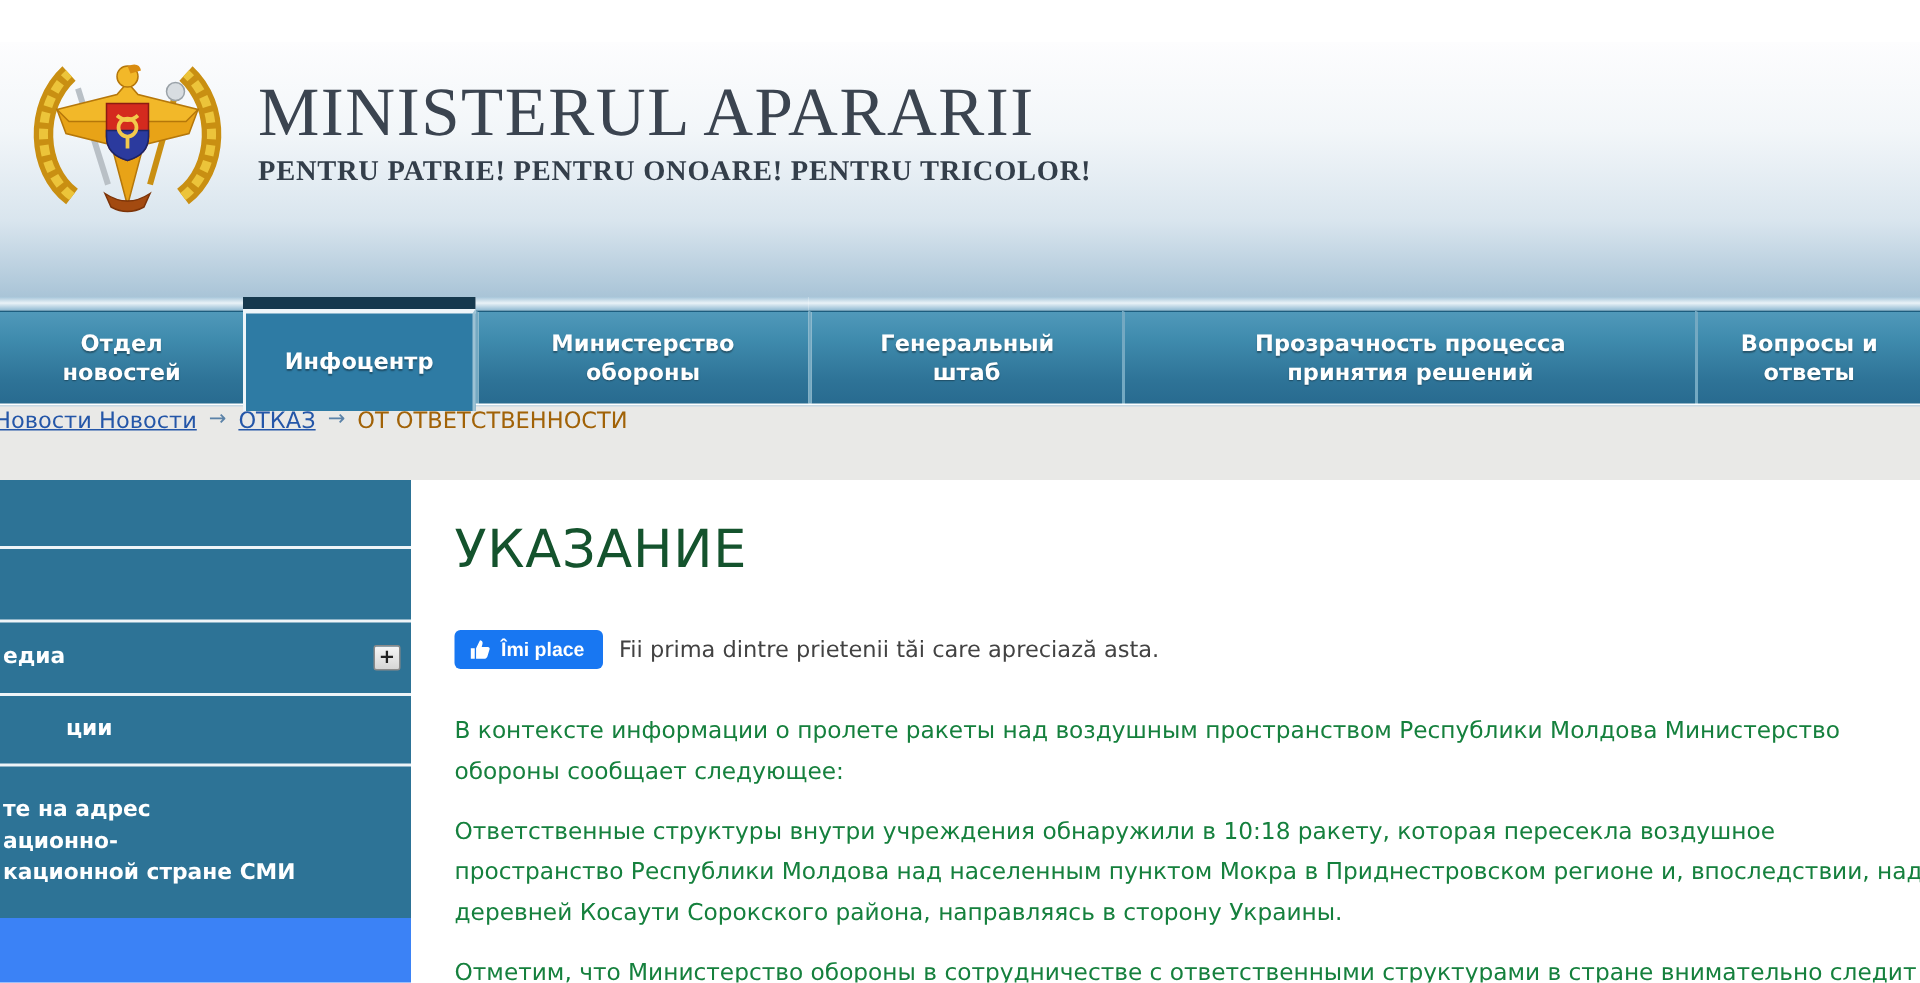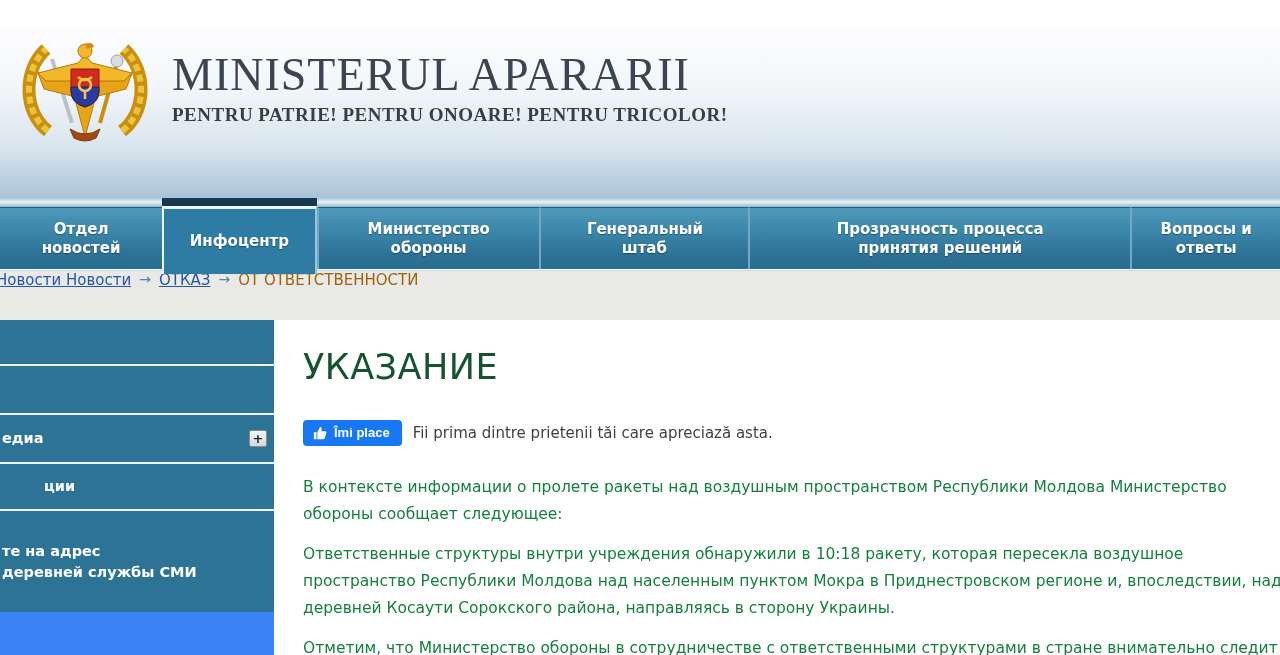--- a/index.html
+++ b/index.html
@@ -210,21 +210,22 @@
         </div>
         <div class="side-item">
           <span>едиа</span>
           <span class="expand-btn">+</span>
         </div>
         <div class="side-item">
           <span>ции</span>
         </div>
         <div class="side-item">
           <span>те на адрес</span>
-          <span>деревней службы СМИ</span>
+          <span>ационно-</span>
+          <span>кационной стране СМИ</span>
         </div>
       </div>
     </div>
 
     <div class="main-col">
       <h1 class="article-title">УКАЗАНИЕ</h1>
 
       <div class="fb-row">
         <button class="fb-like-btn">
           <svg width="14" height="14" viewBox="0 0 16 16">

